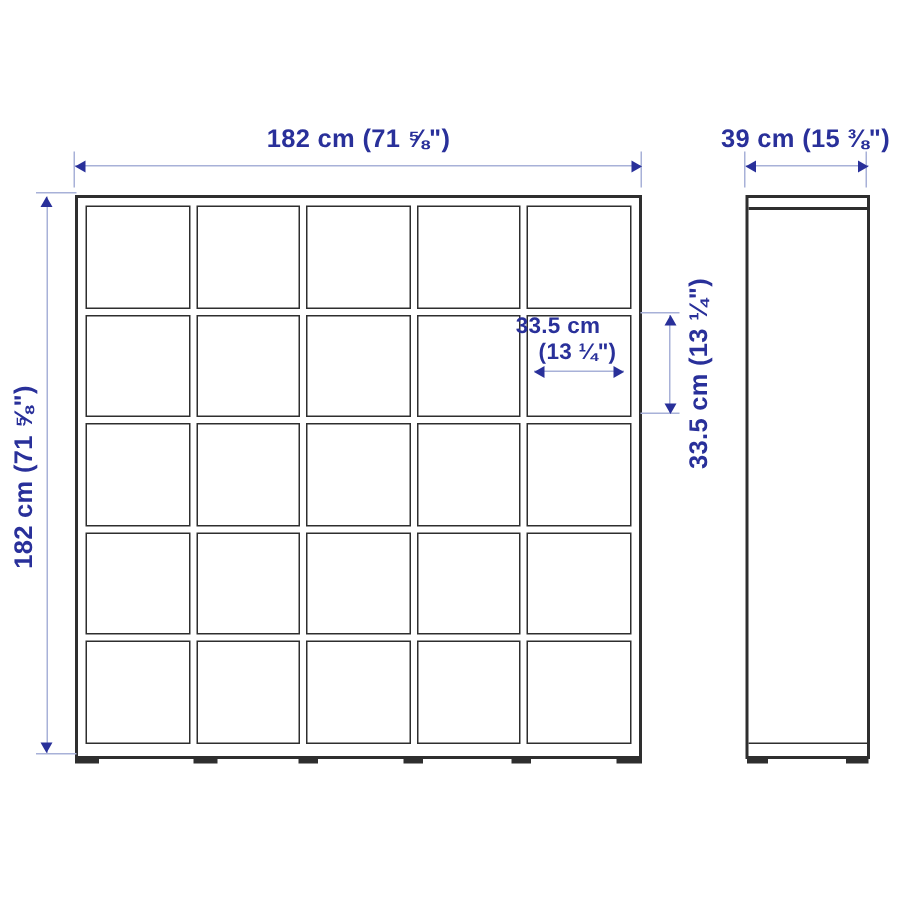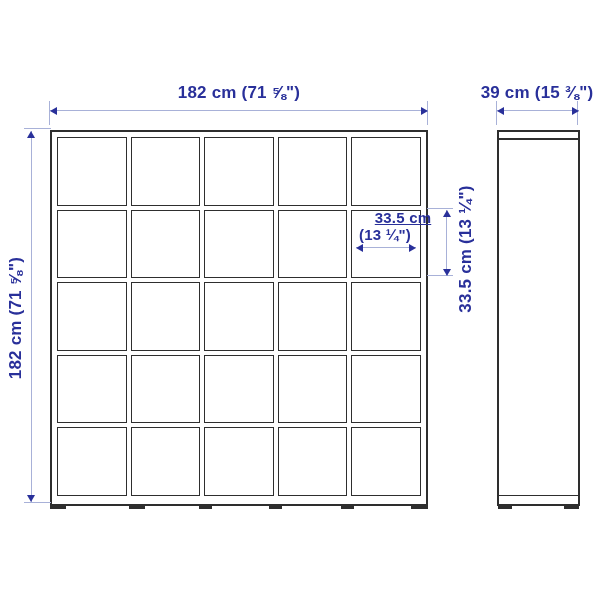--- a/index.html
+++ b/index.html
@@ -112,21 +112,21 @@
   <div class="ah ah-l" style="left:497px;top:107px;"></div>
   <div class="ah ah-r" style="left:572px;top:107px;"></div>
 
   <div class="dim rot" style="left:16px;top:318px;">182 cm (71 ⅝")</div>
   <div class="tick" style="left:24px;top:128px;width:27px;height:1.2px;"></div>
   <div class="tick" style="left:24px;top:502px;width:27px;height:1.2px;"></div>
   <div class="dline" style="left:31px;top:131px;width:1.2px;height:371px;"></div>
   <div class="ah ah-u" style="left:27px;top:131px;"></div>
   <div class="ah ah-d" style="left:27px;top:495px;"></div>
 
-  <div class="dim small center" style="left:371px;top:209px;width:64px;text-decoration:underline;">33.5 cm</div>
+  <div class="dim small center" style="left:340px;top:209px;width:64px;">33.5 cm</div>
   <div class="dim small center" style="left:353px;top:226px;width:64px;">(13 ¼")</div>
   <div class="dline" style="left:356px;top:247px;width:60px;height:1.2px;"></div>
   <div class="ah ah-l" style="left:356px;top:244px;"></div>
   <div class="ah ah-r" style="left:409px;top:244px;"></div>
 
   <div class="dim rot" style="left:466px;top:249px;">33.5 cm (13 ¼")</div>
   <div class="tick" style="left:427px;top:208px;width:26px;height:1.2px;"></div>
   <div class="tick" style="left:427px;top:275px;width:26px;height:1.2px;"></div>
   <div class="dline" style="left:446px;top:210px;width:1.2px;height:66px;"></div>
   <div class="ah ah-u" style="left:443px;top:210px;"></div>

